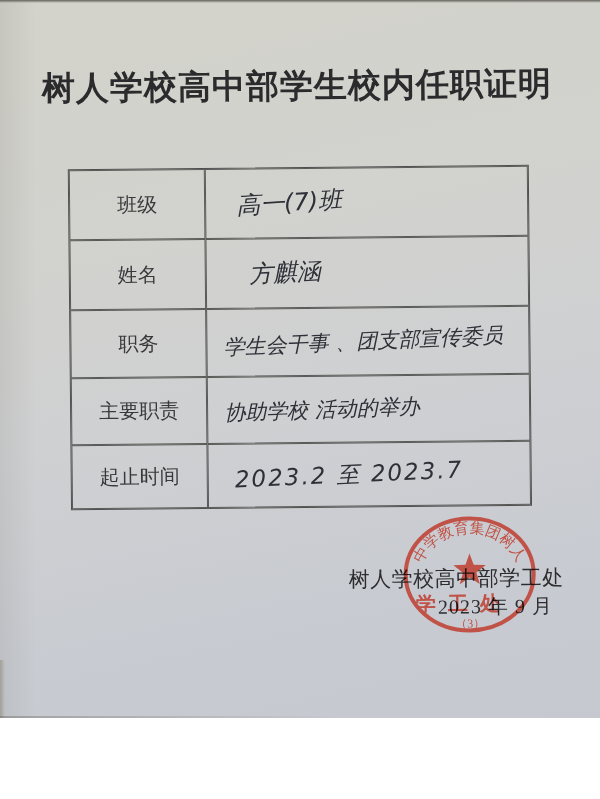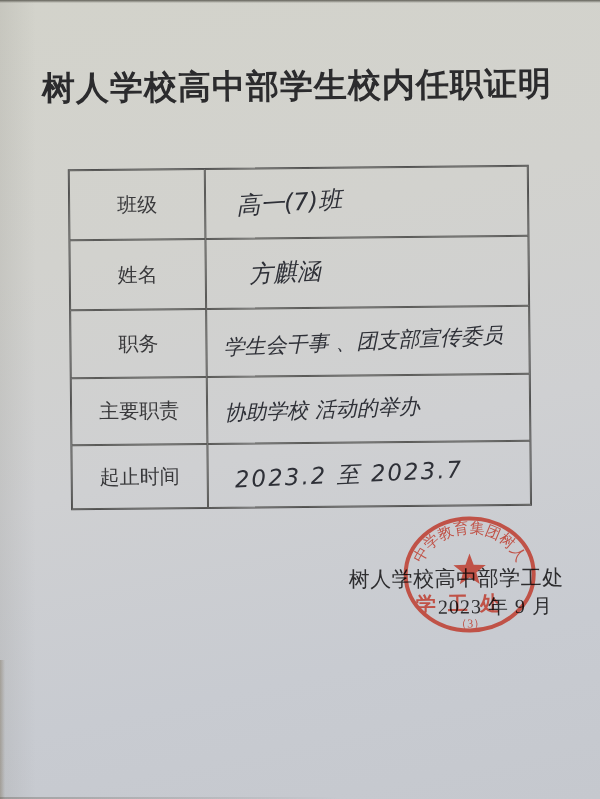--- a/index.html
+++ b/index.html
@@ -1,18 +1,18 @@
 <!DOCTYPE html>
 <html><head>
 <meta charset="utf-8">
 <style>
   html,body{margin:0;padding:0;}
   .photo{
     position:relative;
-    width:600px;height:799px;
+    width:600px;height:718px;
     overflow:hidden;
     background:
       linear-gradient(90deg, rgba(110,108,98,0.12), rgba(110,108,98,0) 6%),
       linear-gradient(168deg, #d3d3cb 0%, #d2d2ce 30%, #cfd0d2 55%, #c8cbd1 80%, #c5c8ce 100%);
     font-family:"Liberation Serif", serif;
     color:#2e2e30;
   }
   .top-edge{position:absolute;left:0;top:0;width:600px;height:3px;
     background:linear-gradient(180deg,#63625a, rgba(99,98,90,0));}
   .left-paper-edge{position:absolute;left:0;top:660px;width:5px;height:139px;

